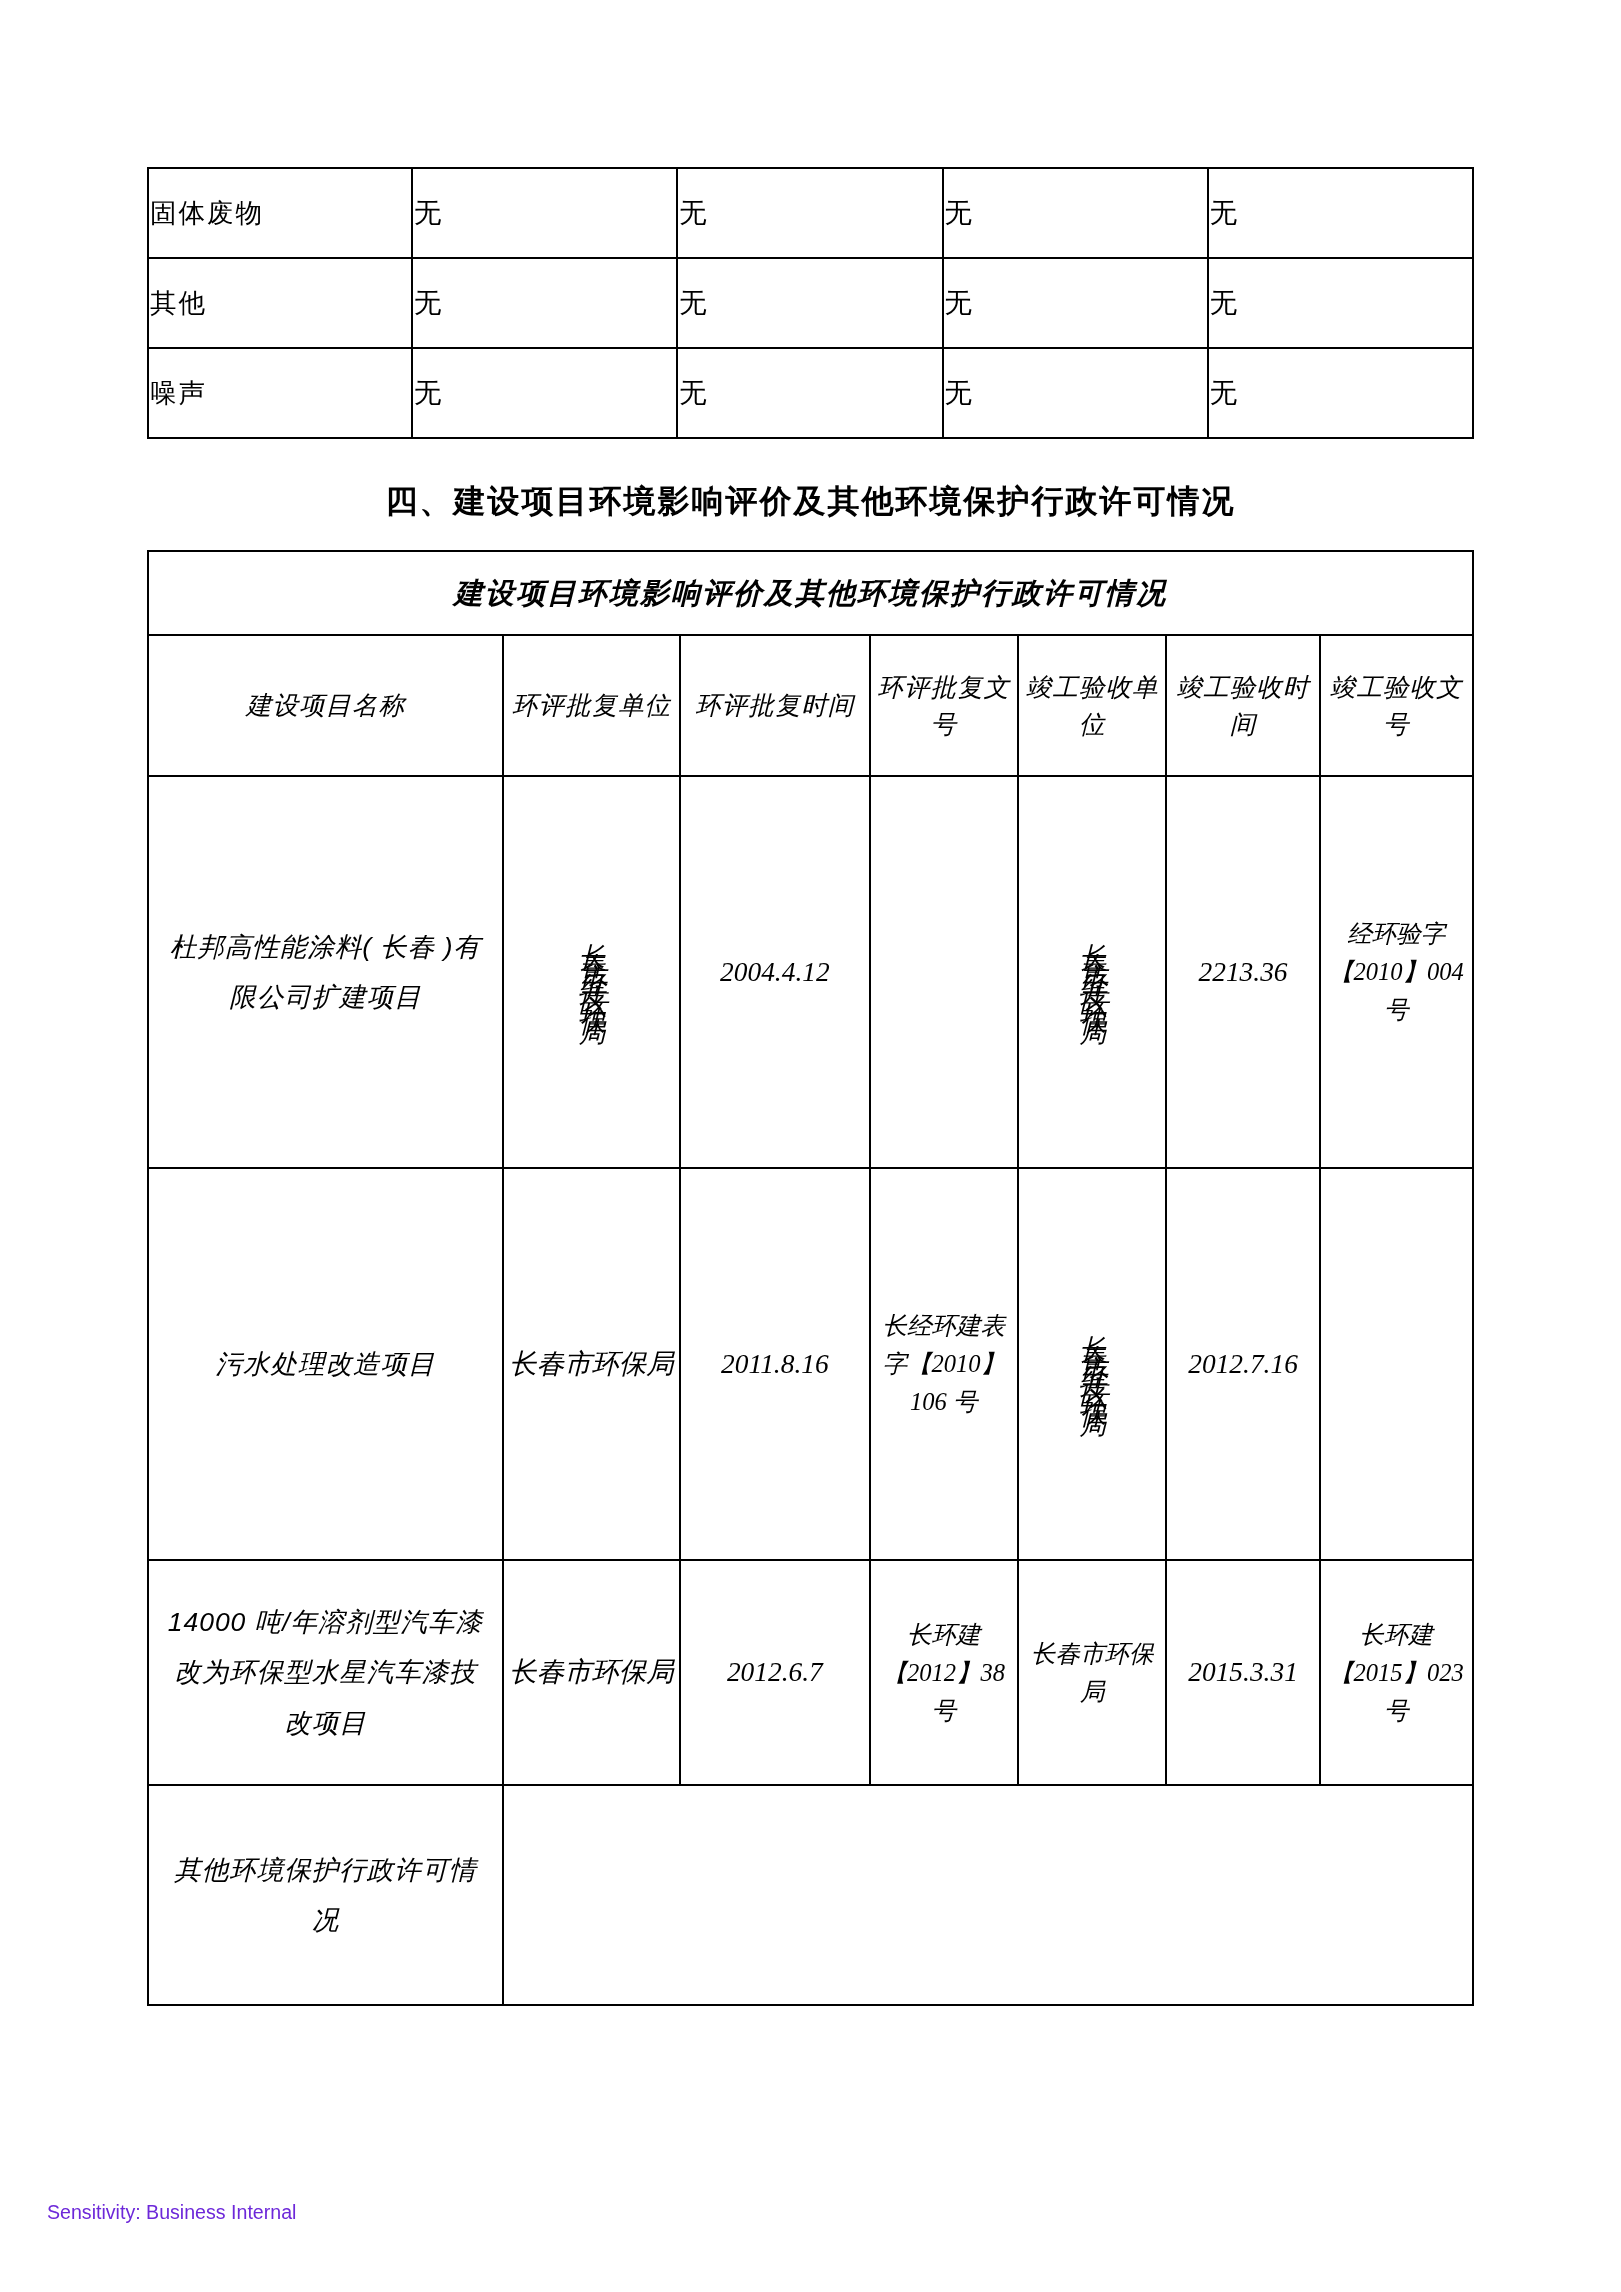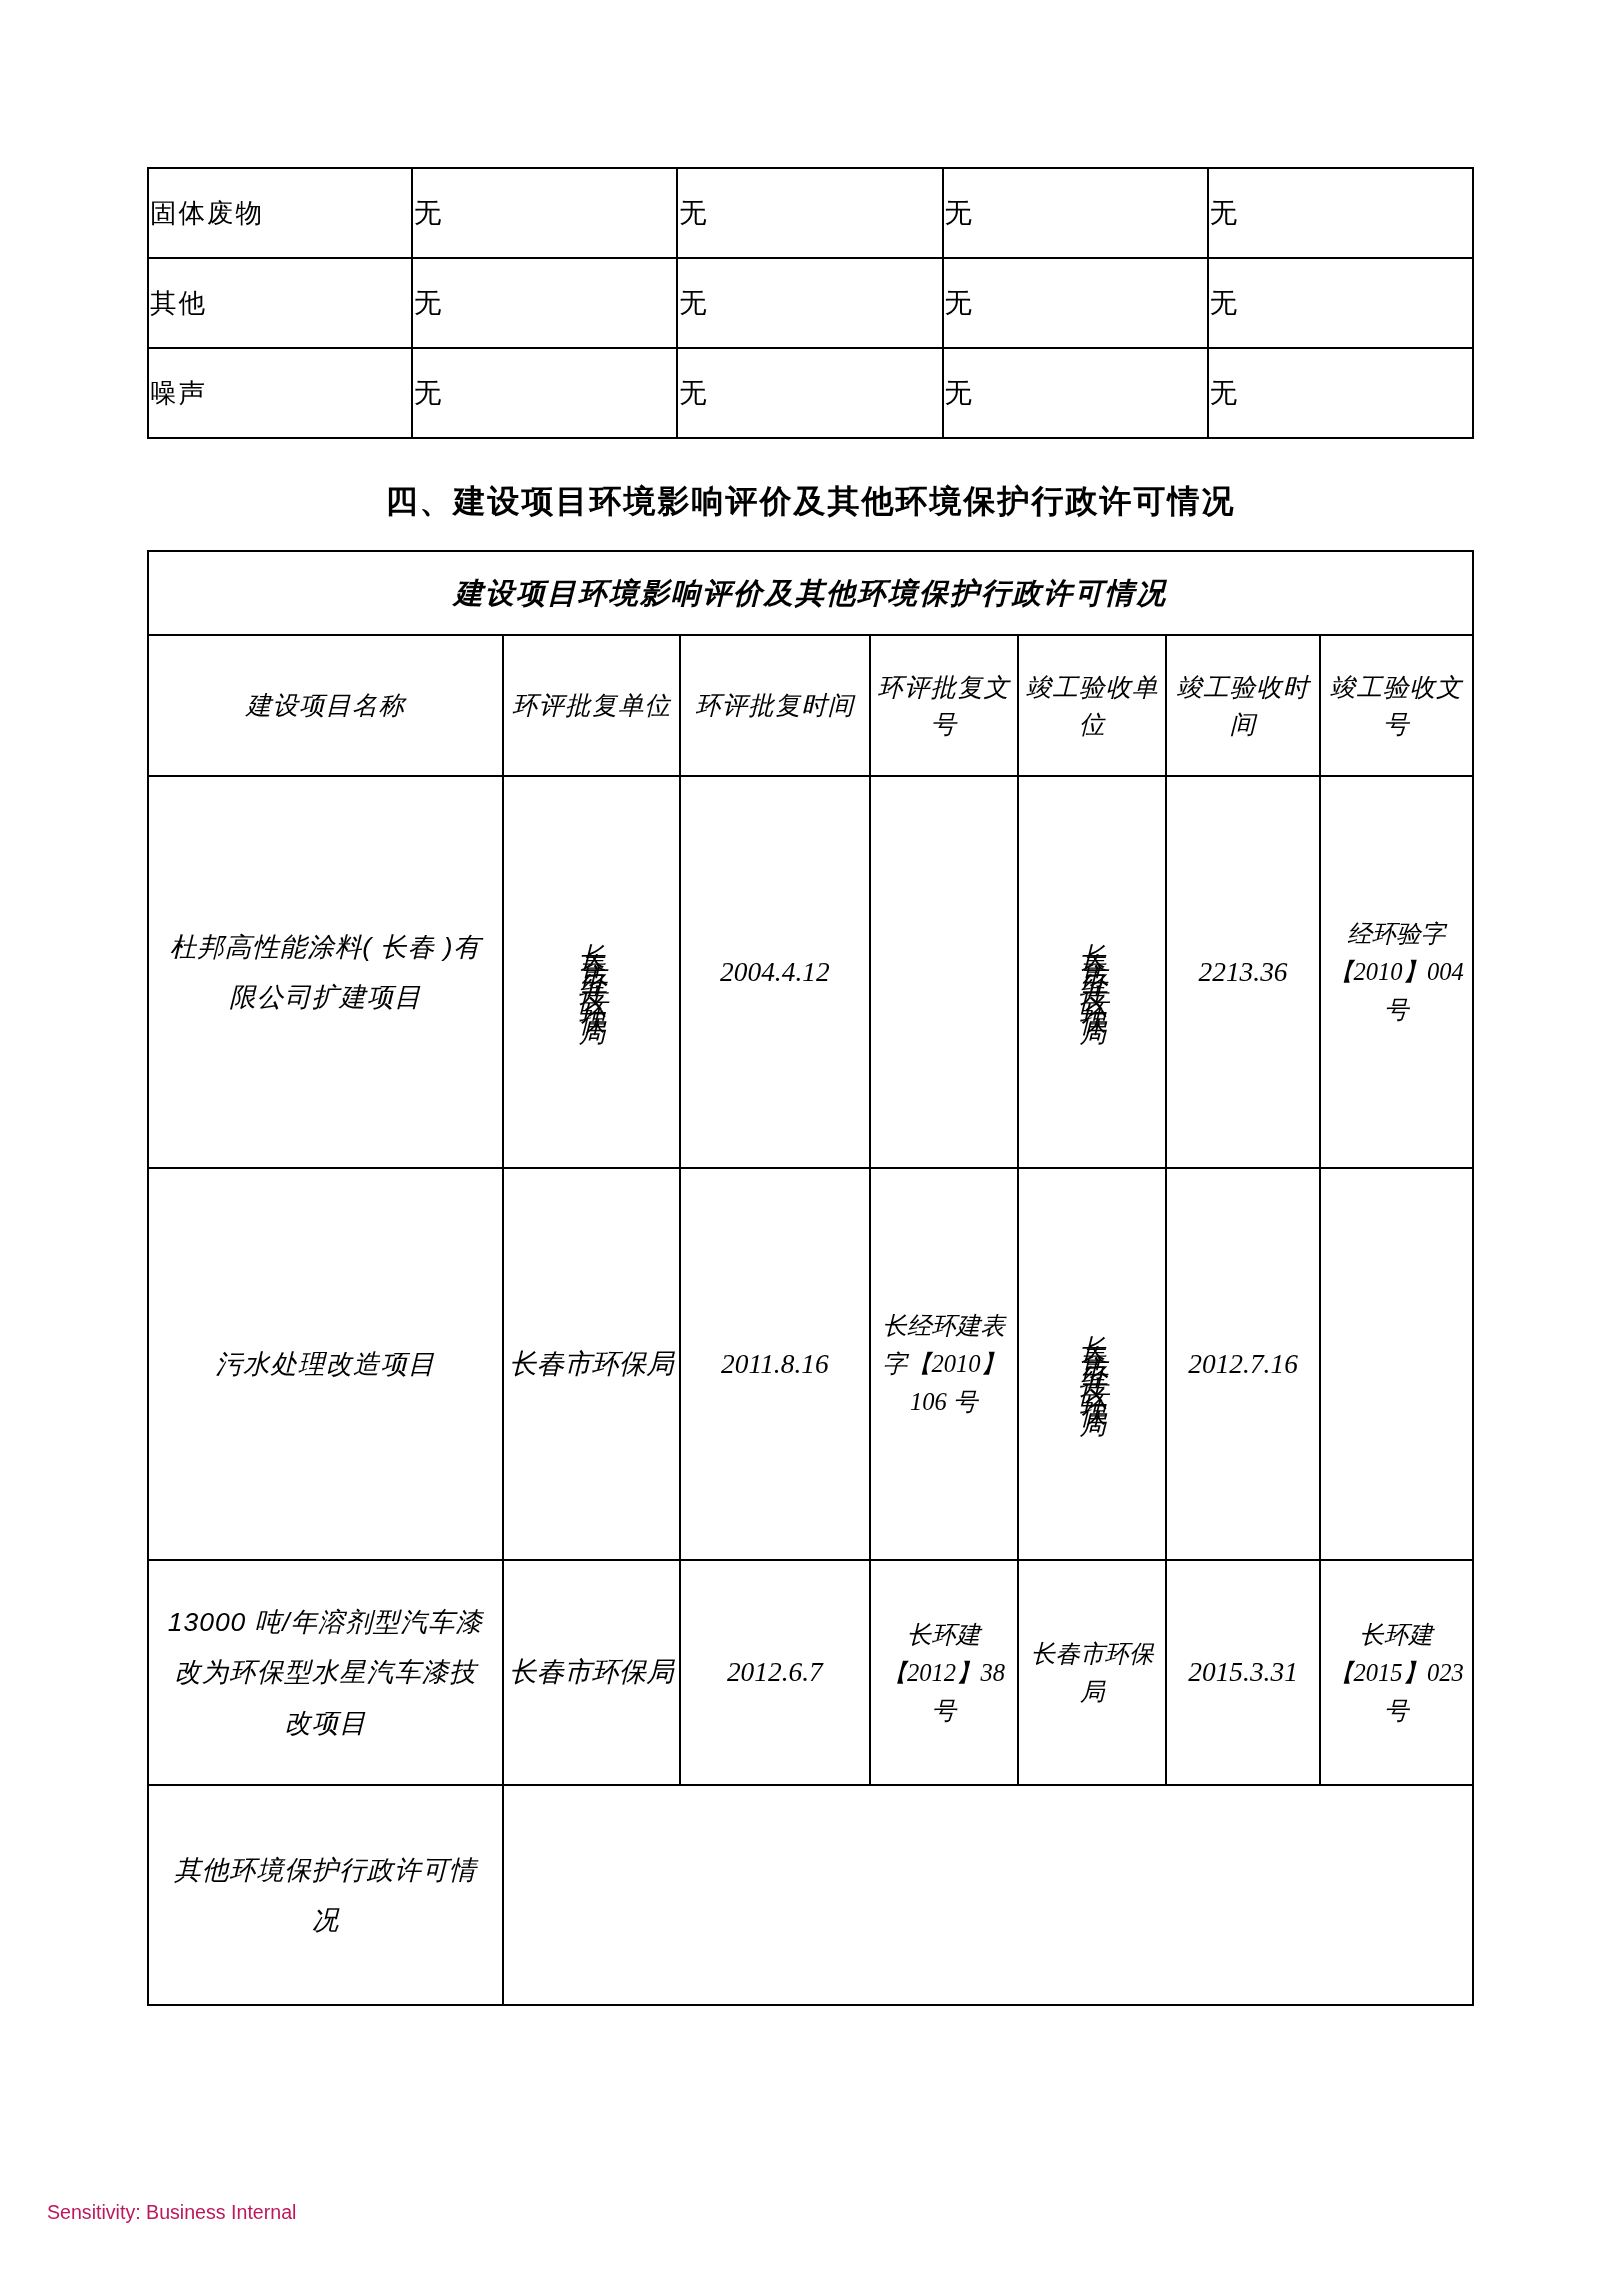--- a/index.html
+++ b/index.html
@@ -128,21 +128,21 @@
   .c-vtime { width: 127px; }
   .c-vdoc  { width: 127px; }
 
   
   .footer {
     position: absolute;
     left: 47px;
     bottom: 69px;
     font-family: "Liberation Sans", "DejaVu Sans", sans-serif;
     font-size: 19.6px;
-    color: #be185d;
+    color: #6d28d9;
   }
 </style>
 </head>
 <body>
 
 <div class="page">
 
   <table class="tbl-top">
     <tbody>
       <tr>
@@ -209,21 +209,21 @@
         <td class="projname">污水处理改造项目</td>
         <td class="num">长春市环保局</td>
         <td class="num">2011.8.16</td>
         <td class="small">长经环建表字【2010】106 号</td>
         <td class="vertical"><span class="vtext">长春市经开区环保局</span></td>
         <td class="num">2012.7.16</td>
         <td class="blank"></td>
       </tr>
 
       <tr class="r3">
-        <td class="projname">13000 吨/年溶剂型汽车漆改为环保型水星汽车漆技改项目</td>
+        <td class="projname">14000 吨/年溶剂型汽车漆改为环保型水星汽车漆技改项目</td>
         <td class="num">长春市环保局</td>
         <td class="num">2012.6.7</td>
         <td class="small">长环建【2012】38 号</td>
         <td class="small">长春市环保局</td>
         <td class="num">2015.3.31</td>
         <td class="small">长环建【2015】023 号</td>
       </tr>
 
       <tr class="r4">
         <td class="projname">其他环境保护行政许可情况</td>

